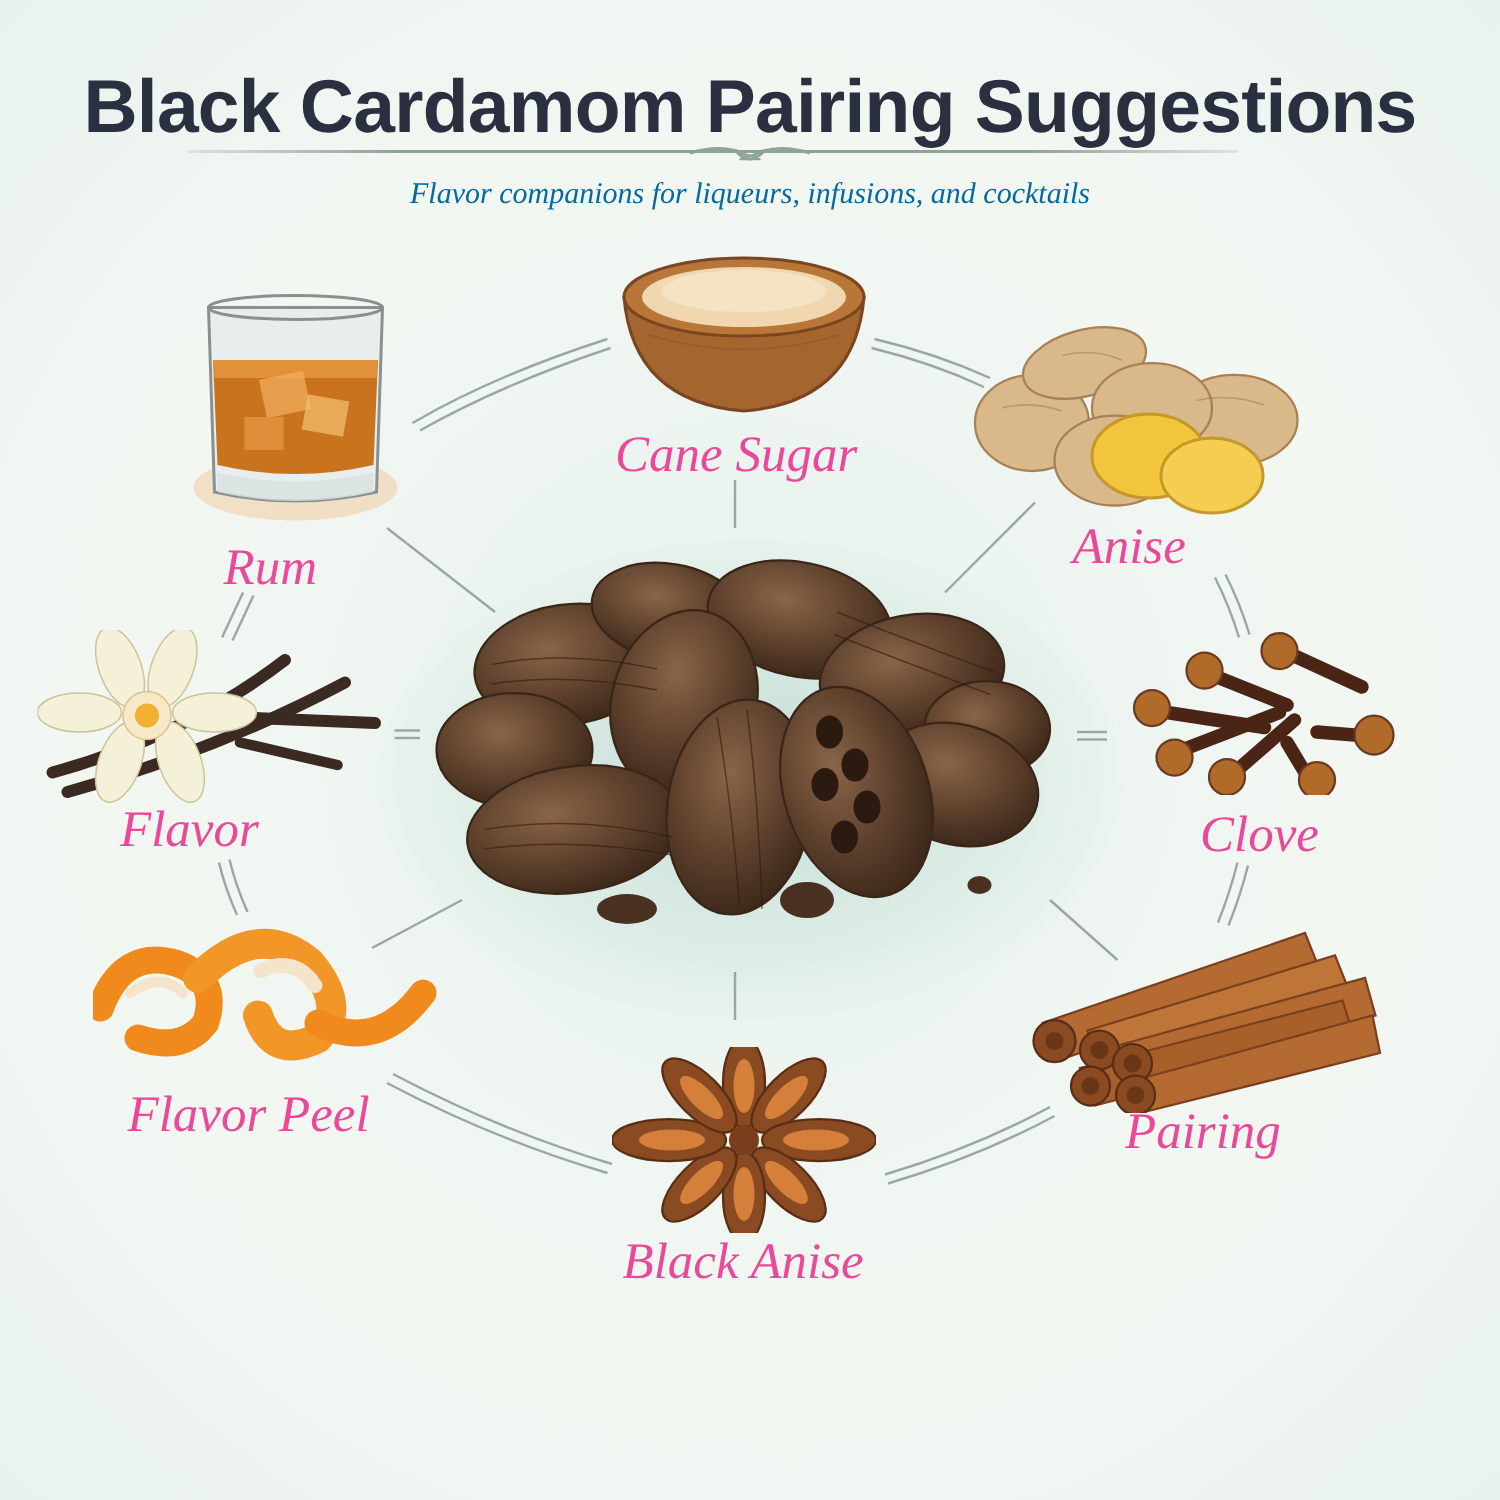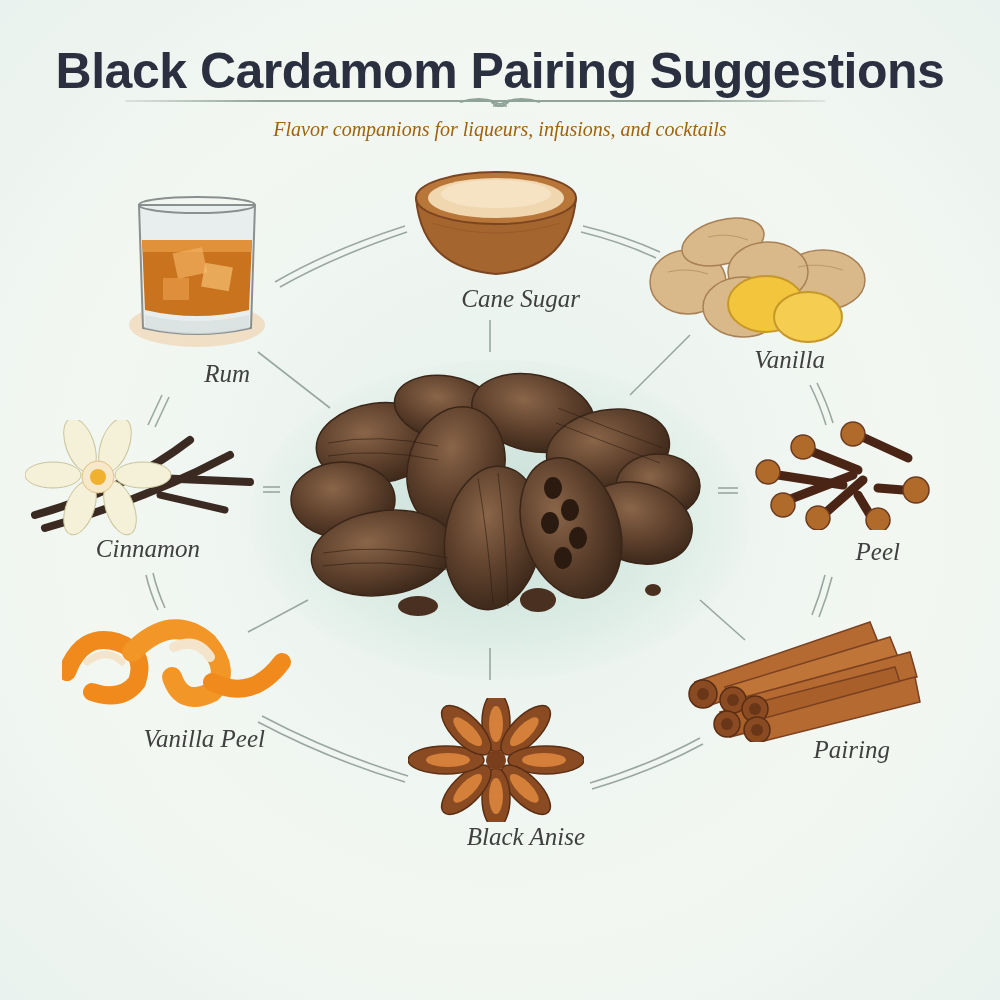--- a/index.html
+++ b/index.html
@@ -20,27 +20,27 @@
       font-size: 50px; letter-spacing: -0.5px; color: #2b3040;
       font-family: Liberation Sans, sans-serif;
     }
     .rule {
       position: absolute; left: 125px; top: 100px; width: 700px; height: 2px;
       background: linear-gradient(90deg, rgba(140,160,150,0.2), #8fa398 20%, #8fa398 80%, rgba(140,160,150,0.2));
     }
     .flourish { position: absolute; left: 455px; top: 92px; width: 90px; height: 20px; }
     .subtitle {
       position: absolute; left: 0; top: 118px; width: 1000px; text-align: center;
-      font-size: 20px; font-style: italic; color: #a16207;
+      font-size: 20px; font-style: italic; color: #0369a1;
     }
     svg.connectors { position: absolute; left: 0; top: 0; }
     .item { position: absolute; }
     .label {
-      position: absolute; text-align: right; font-style: italic;
-      font-size: 25px; color: #404040; white-space: nowrap;
+      position: absolute; text-align: left; font-style: italic;
+      font-size: 34px; color: #ec4899; white-space: nowrap;
     }
     .illus { position: absolute; }
   </style>
 </head>
 <body>
 
 <div class="bg-wash"></div>
 
 <h1 class="title">Black Cardamom Pairing Suggestions</h1>
 <div class="rule"></div>
@@ -143,21 +143,21 @@
     <ellipse cx="72" cy="135" rx="68" ry="22" fill="#f0c79a" opacity="0.5"></ellipse>
     <path d="M14 15 L130 15 L126 138 Q72 150 18 138 Z" fill="#e8eeee" stroke="#8a9090" stroke-width="2"></path>
     <path d="M17 50 L127 50 L124 120 Q72 132 20 120 Z" fill="#c9731f"></path>
     <path d="M17 50 L127 50 L126 62 L18 62 Z" fill="#e0913a"></path>
     <rect x="50" y="60" width="30" height="26" fill="#f2b060" opacity="0.7" transform="rotate(-12 65 73)"></rect>
     <rect x="78" y="75" width="28" height="24" fill="#f5c170" opacity="0.7" transform="rotate(10 92 87)"></rect>
     <rect x="38" y="88" width="26" height="22" fill="#e89a48" opacity="0.7"></rect>
     <ellipse cx="72" cy="15" rx="58" ry="8" fill="none" stroke="#8a9090" stroke-width="2"></ellipse>
     <path d="M20 125 Q72 137 124 125 L124 138 Q72 150 20 138 Z" fill="#d8e0e0" opacity="0.8"></path>
   </svg>
-  <div class="label" style="left:170px;top:360px;width:80px">Rum</div>
+  <div class="label" style="left:149px;top:360px;width:80px">Rum</div>
 </div>
 
 <div class="item">
   <svg class="illus" style="left:412px;top:168px" width="168" height="110" viewBox="0 0 168 110">
     <path d="M4 30 Q10 100 84 106 Q158 100 164 30 Z" fill="#a5652f" stroke="#7a4520" stroke-width="2"></path>
     <ellipse cx="84" cy="30" rx="80" ry="26" fill="#b87638" stroke="#7a4520" stroke-width="2"></ellipse>
     <ellipse cx="84" cy="30" rx="68" ry="20" fill="#f0d7b0"></ellipse>
     <ellipse cx="84" cy="26" rx="55" ry="14" fill="#f6e3c4"></ellipse>
     <path d="M20 55 Q84 75 148 55" stroke="#8a5024" stroke-width="1" fill="none" opacity="0.5"></path>
   </svg>
@@ -174,21 +174,21 @@
       <ellipse cx="95" cy="95" rx="40" ry="30"></ellipse>
     </g>
     <ellipse cx="118" cy="92" rx="38" ry="28" fill="#f2c53d" stroke="#c59828" stroke-width="2"></ellipse>
     <ellipse cx="160" cy="105" rx="34" ry="25" fill="#f5cd50" stroke="#c59828" stroke-width="2"></ellipse>
     <g stroke="#a88055" stroke-width="1" fill="none" opacity="0.6">
       <path d="M20 60 Q40 55 60 62"></path>
         <path d="M150 55 Q170 50 195 58"></path>
         <path d="M60 25 Q80 20 100 28"></path>
     </g>
   </svg>
-  <div class="label" style="left:715px;top:346px;width:110px">Vanilla</div>
+  <div class="label" style="left:715px;top:346px;width:110px">Anise</div>
 </div>
 
 <div class="item">
   <svg class="illus" style="left:25px;top:420px" width="235" height="120" viewBox="0 0 235 120">
     <g stroke="#3b2a22" stroke-linecap="round" fill="none">
       <path d="M10 95 Q100 70 165 20" stroke-width="8"></path>
       <path d="M20 108 Q120 80 205 35" stroke-width="8"></path>
       <path d="M130 58 L225 62" stroke-width="8"></path>
       <path d="M135 75 L200 90" stroke-width="7"></path>
     </g>
@@ -196,21 +196,21 @@
       <ellipse cx="55" cy="25" rx="14" ry="28" transform="rotate(-20 55 25)"></ellipse>
       <ellipse cx="90" cy="25" rx="14" ry="28" transform="rotate(20 90 25)"></ellipse>
       <ellipse cx="28" cy="55" rx="28" ry="13"></ellipse>
       <ellipse cx="118" cy="55" rx="28" ry="13"></ellipse>
       <ellipse cx="55" cy="88" rx="14" ry="28" transform="rotate(20 55 88)"></ellipse>
       <ellipse cx="95" cy="88" rx="14" ry="28" transform="rotate(-20 95 88)"></ellipse>
     </g>
     <circle cx="73" cy="57" r="16" fill="#f7e8c8" stroke="#e0c08a"></circle>
     <circle cx="73" cy="57" r="8" fill="#f0b030"></circle>
   </svg>
-  <div class="label" style="left:80px;top:535px;width:120px">Cinnamon</div>
+  <div class="label" style="left:80px;top:535px;width:120px">Flavor</div>
 </div>
 
 <div class="item">
   <svg class="illus" style="left:748px;top:420px" width="190" height="110" viewBox="0 0 190 110">
     <g stroke="#4a2414" stroke-width="9" stroke-linecap="round">
       <path d="M60 30 L110 50"></path>
       <path d="M110 15 L160 38"></path>
       <path d="M30 55 L95 65"></path>
       <path d="M40 80 L105 55"></path>
       <path d="M75 95 L115 60"></path>
@@ -220,34 +220,34 @@
     <g fill="#b06a2a" stroke="#6b3a20" stroke-width="1.5">
       <circle cx="55" cy="27" r="12"></circle>
       <circle cx="105" cy="14" r="12"></circle>
       <circle cx="20" cy="52" r="12"></circle>
       <circle cx="35" cy="85" r="12"></circle>
       <circle cx="70" cy="98" r="12"></circle>
       <circle cx="168" cy="70" r="13"></circle>
       <circle cx="130" cy="100" r="12"></circle>
     </g>
   </svg>
-  <div class="label" style="left:800px;top:538px;width:100px">Peel</div>
+  <div class="label" style="left:800px;top:538px;width:100px">Clove</div>
 </div>
 
 <div class="item">
   <svg class="illus" style="left:62px;top:612px" width="230" height="100" viewBox="0 0 230 100">
     <g fill="none" stroke-linecap="round">
       <path d="M5 60 Q20 20 55 30 Q85 40 75 70 Q60 90 30 80" stroke="#f08a1c" stroke-width="18"></path>
       <path d="M70 40 Q110 0 145 30 Q170 60 150 80 Q120 95 110 65" stroke="#f39628" stroke-width="20"></path>
       <path d="M150 70 Q190 90 220 50" stroke="#f08a1c" stroke-width="18"></path>
       <path d="M112 35 Q135 25 148 45" stroke="#f4e4cc" stroke-width="10"></path>
       <path d="M25 50 Q45 35 60 50" stroke="#f4e4cc" stroke-width="7"></path>
     </g>
   </svg>
-  <div class="label" style="left:85px;top:725px;width:180px">Vanilla Peel</div>
+  <div class="label" style="left:85px;top:725px;width:180px">Flavor Peel</div>
 </div>
 
 <div class="item">
   <svg class="illus" style="left:685px;top:612px" width="240" height="130" viewBox="0 0 240 130">
     <g stroke="#7a4020" stroke-width="1.5">
       <path d="M10 70 L185 10 L195 35 L20 95 Z" fill="#b56a32"></path>
       <path d="M40 75 L205 25 L215 50 L50 100 Z" fill="#c07538"></path>
       <path d="M60 85 L225 40 L232 65 L70 110 Z" fill="#b56a32"></path>
       <path d="M35 100 L210 55 L218 80 L45 125 Z" fill="#a95f2a"></path>
       <path d="M65 110 L230 65 L235 90 L75 130 Z" fill="#b56a32"></path>

